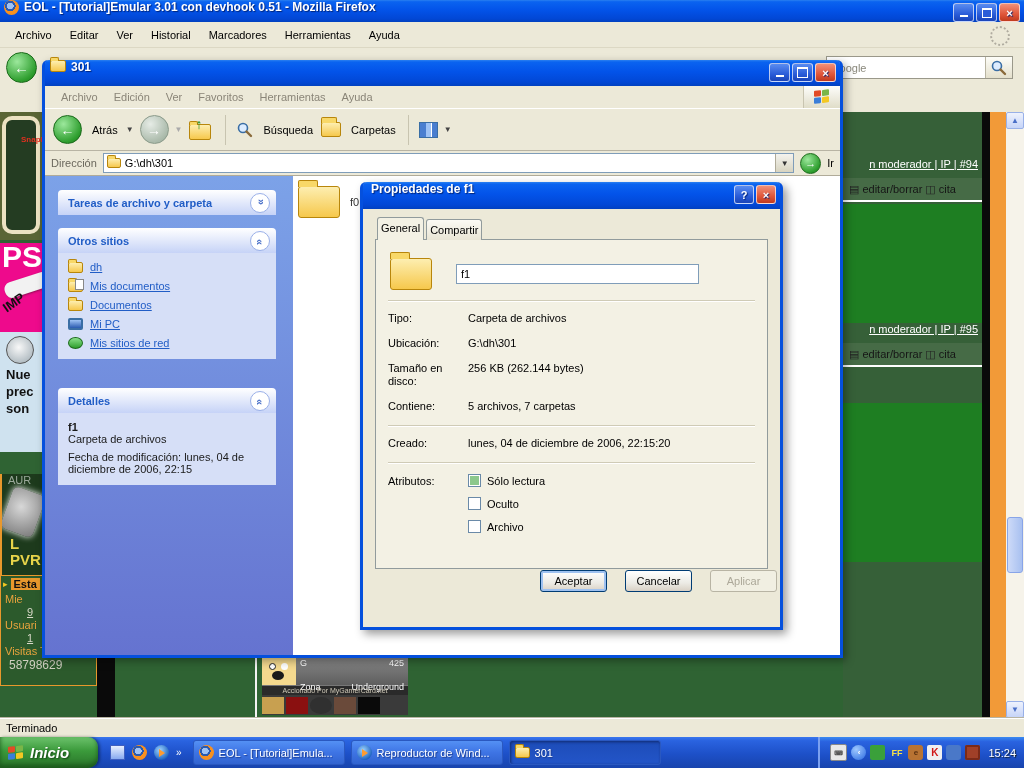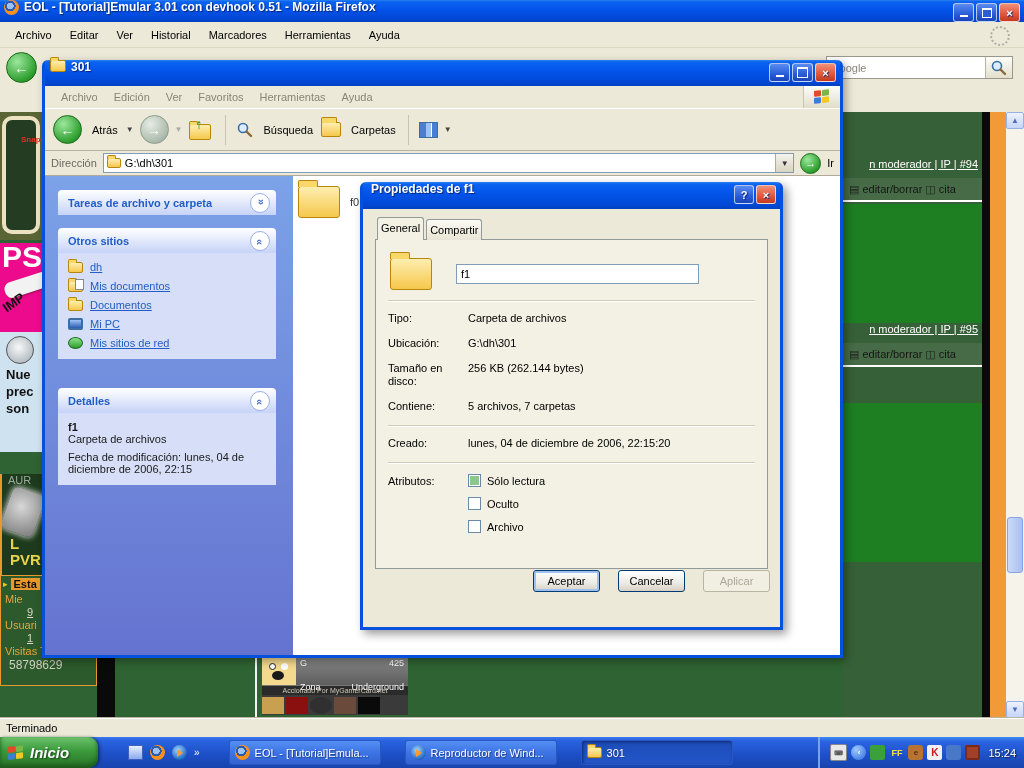--- a/index.html
+++ b/index.html
@@ -185,28 +185,28 @@
   .nameinput{width:243px;height:20px;border:1px solid #7f9db9;background:#fff;font-family:"Liberation Sans",sans-serif;
     font-size:11px;padding:2px 4px;box-sizing:border-box;}
   .dsep{height:1px;background:#cfcbb6;border-bottom:1px solid #fff;margin:10px 0;}
   .prow{display:flex;margin-bottom:12px;line-height:13px;}
   .prow .pl{width:80px;flex:none;}
   .attrrow{display:flex;align-items:center;gap:6px;margin-bottom:10px;}
   .attrrow .ind{width:74px;flex:none;}
   .cb{width:13px;height:13px;background:#fff;border:1px solid #6a8aa8;box-sizing:border-box;position:relative;flex:none;}
   .cb.checked::after{content:"";position:absolute;left:1px;top:1px;width:9px;height:9px;background:#8cc88c;}
   .dlg-btns{position:absolute;left:0;bottom:8px;width:100%;display:flex;justify-content:flex-end;gap:18px;
-    padding-right:10px;box-sizing:border-box;}
+    padding-right:3px;box-sizing:border-box;}
   .xpbtn{width:67px;height:22px;border:1px solid #003c74;border-radius:3px;font-family:"Liberation Sans",sans-serif;
     font-size:11px;background:linear-gradient(#fff,#ecebe5 60%,#d8d0c4);}
   .xpbtn.def{box-shadow:inset 0 0 0 2px #9ec1f0;}
   .xpbtn:disabled{border-color:#b8b4a4;color:#aca899;background:#f1efe2;}
   
   .taskbar{left:0;top:737px;width:1024px;height:31px;z-index:30;
-    background:linear-gradient(180deg,#3a77ee 0%,#2a63e0 12%,#1d50c8 55%,#1844ad 100%);display:flex;align-items:center;gap:18px;}
+    background:linear-gradient(180deg,#3a77ee 0%,#2a63e0 12%,#1d50c8 55%,#1844ad 100%);display:flex;align-items:center;}
   .startbtn{height:31px;width:98px;border-radius:0 10px 10px 0;display:flex;align-items:center;gap:6px;
     padding-left:8px;box-sizing:border-box;flex:none;
     background:linear-gradient(180deg,#6cc26c,#3b9a3b 45%,#2e7d2e 85%,#256a25);box-shadow:inset 0 -3px 5px #1c5a1c,2px 0 3px rgba(0,0,0,.4);}
   .startbtn .txt{color:#fff;font-weight:bold;font-style:italic;font-size:15px;text-shadow:1px 1px 2px #124012;}
   .qlaunch{display:flex;align-items:center;gap:7px;margin:0 8px 0 12px;}
   .ql-doc{width:15px;height:15px;border:1px solid #4060c0;background:linear-gradient(#e8f0ff,#88aaf0);box-sizing:border-box;}
   .ql-more{color:#fff;font-size:10px;}
   .taskbtn{width:152px;height:25px;margin:0 3px;border-radius:3px;border:1px solid #2a58c0;
     background:linear-gradient(#5490f4,#3e74e4 50%,#3163d0);color:#fff;display:flex;align-items:center;gap:5px;
     padding:0 5px;box-sizing:border-box;white-space:nowrap;overflow:hidden;text-shadow:1px 1px 1px #1a3a90;}

